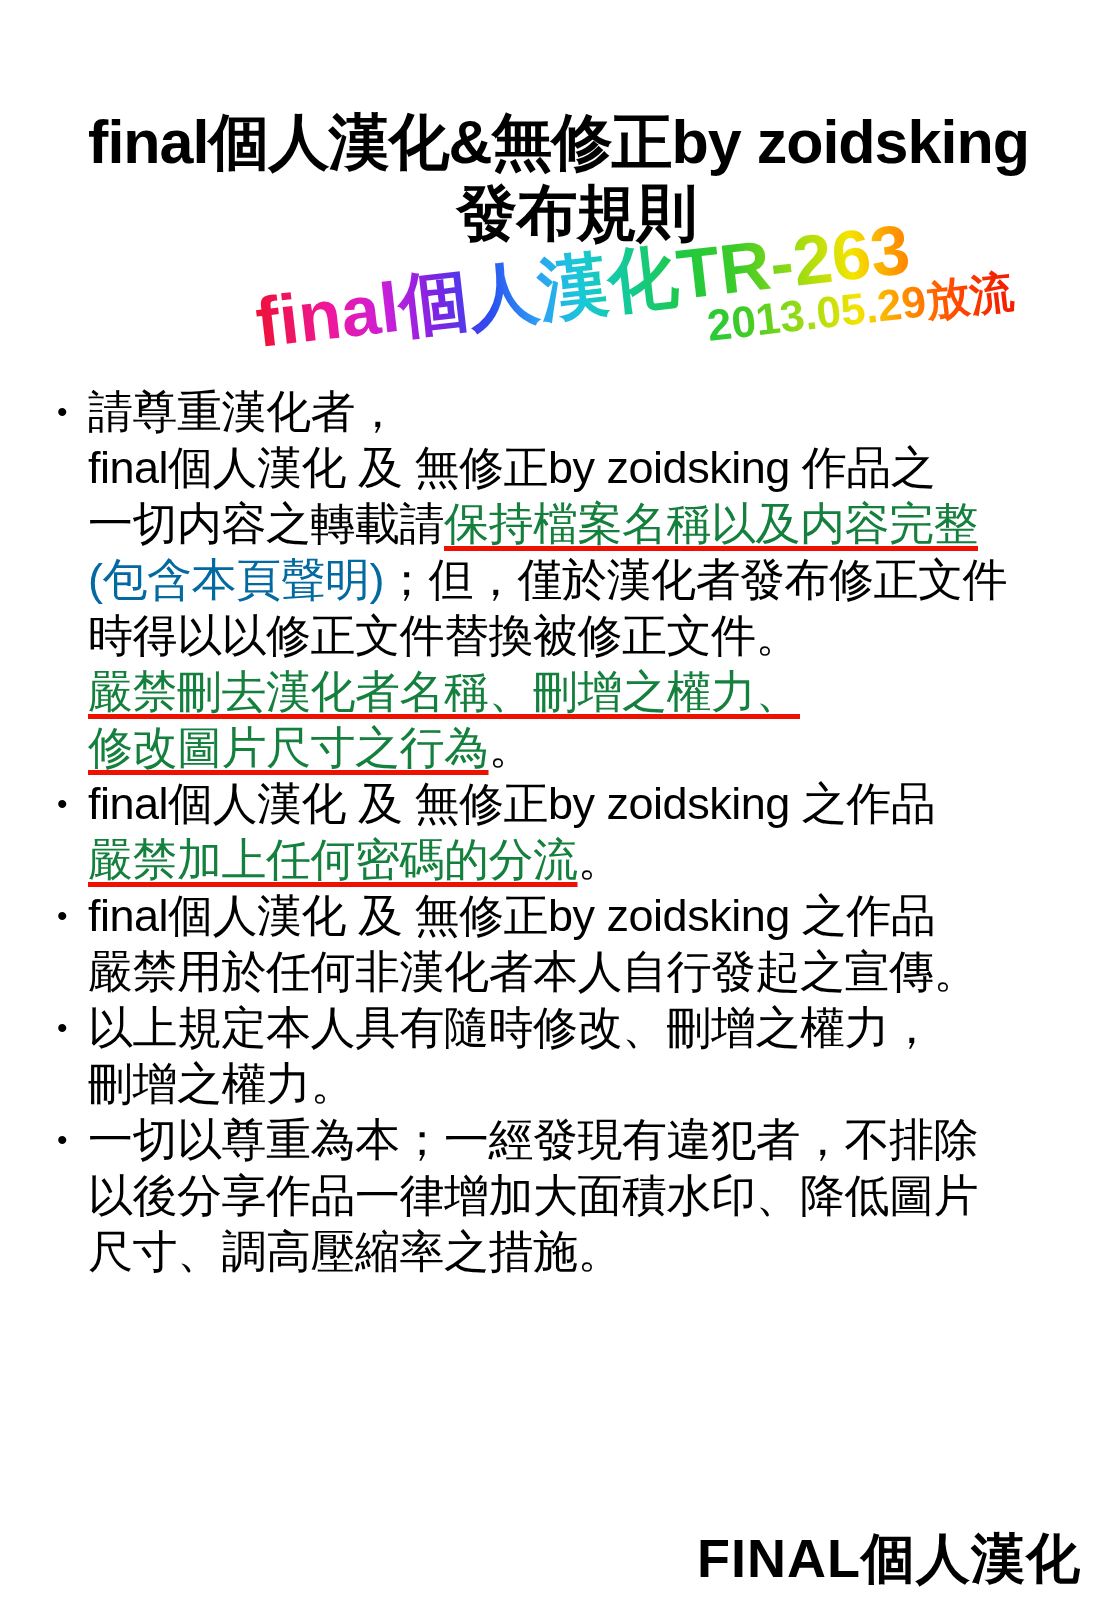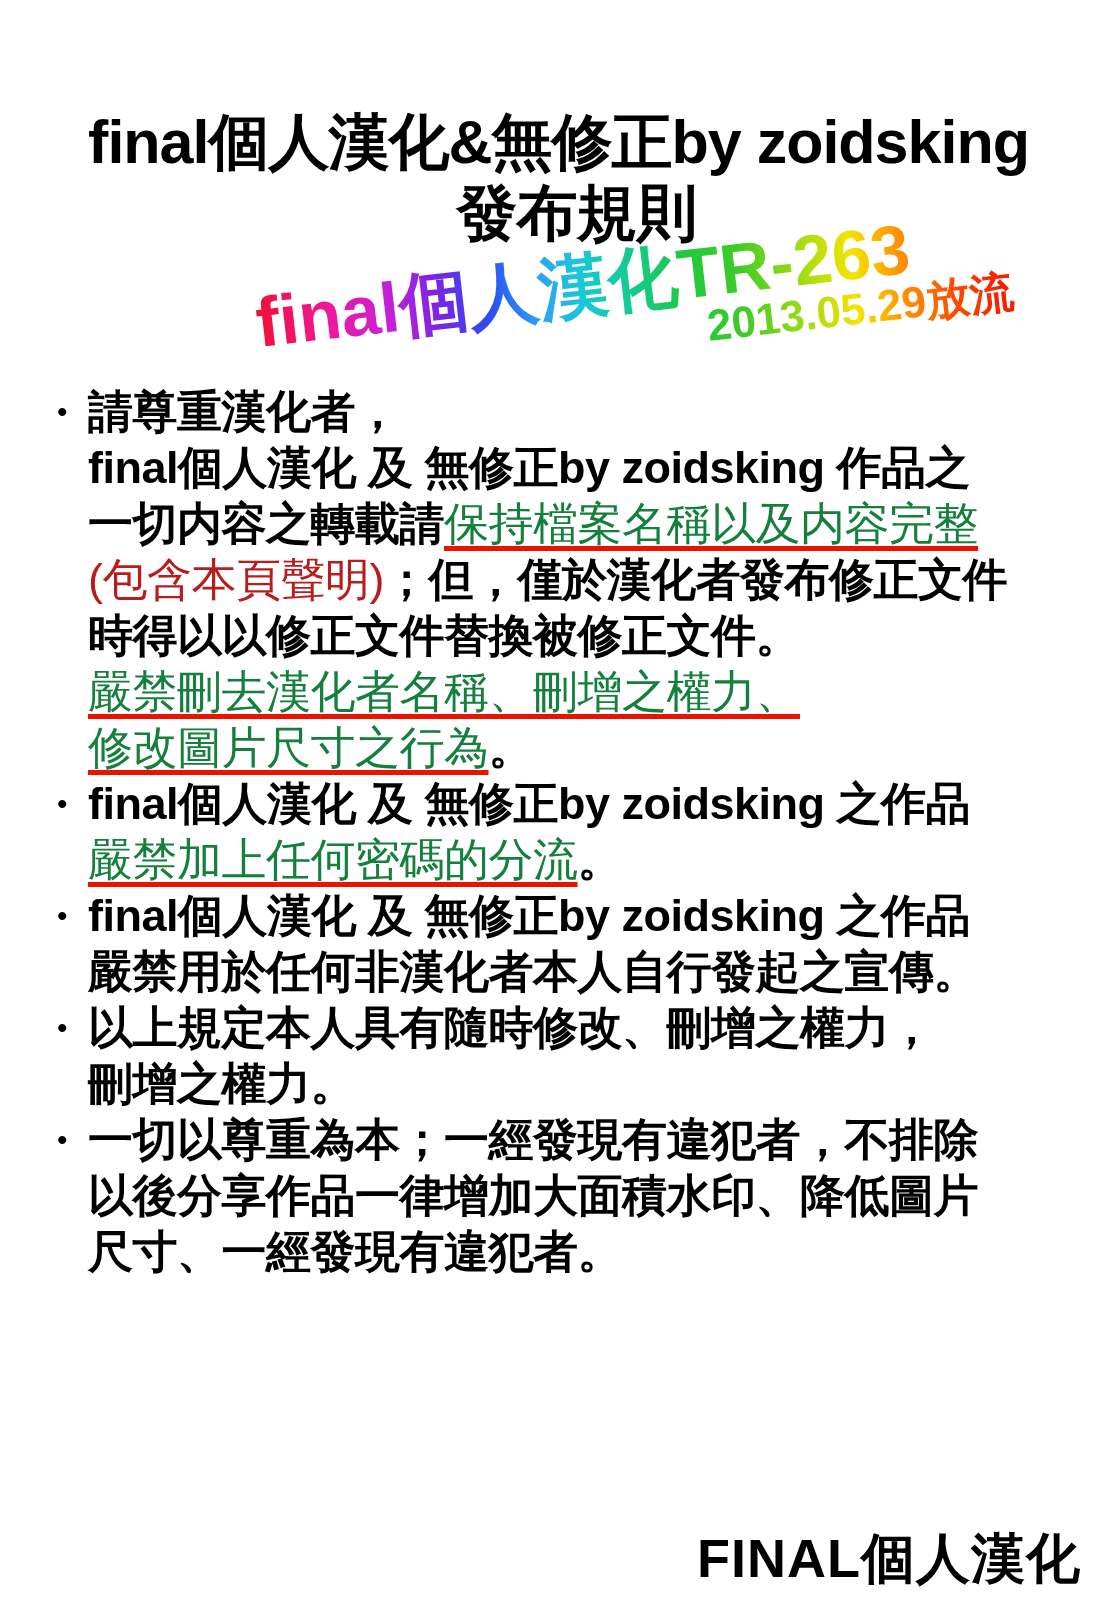--- a/index.html
+++ b/index.html
@@ -100,22 +100,22 @@
   .bullet {
     position: absolute;
     left: 0;
     top: 0;
     font-size: 30px;
     line-height: 56px;
   }
   .rule-line {
     white-space: nowrap;
   }
-  .seg-black { color: #000000; font-weight: bold; }
-  .seg-red { color: #b91c1c; }
+  .seg-black { color: #000000; }
+  .seg-red { color: #0369a1; }
   .seg-red-underline {
     color: #15803d;
     text-decoration: underline;
     text-decoration-color: #ee1100;
     text-decoration-thickness: 5px;
     text-underline-offset: 7px;
   }
 
   
   .footer-logo {
@@ -176,20 +176,20 @@
         <div class="rule-body">
           <div class="rule-line"><span class="seg-black">以上規定本人具有隨時修改、刪增之權力，</span></div>
           <div class="rule-line"><span class="seg-black">刪增之權力。</span></div>
         </div>
       </div>
       <div class="rule">
         <span class="bullet">•</span>
         <div class="rule-body">
           <div class="rule-line"><span class="seg-black">一切以尊重為本；一經發現有違犯者，不排除</span></div>
           <div class="rule-line"><span class="seg-black">以後分享作品一律增加大面積水印、降低圖片</span></div>
-          <div class="rule-line"><span class="seg-black">尺寸、一經發現有違犯者。</span></div>
+          <div class="rule-line"><span class="seg-black">尺寸、調高壓縮率之措施。</span></div>
         </div>
       </div>
     </div>
 
   <div class="footer-logo">FINAL個人漢化</div>
 
 </div>
 
 </body></html>

